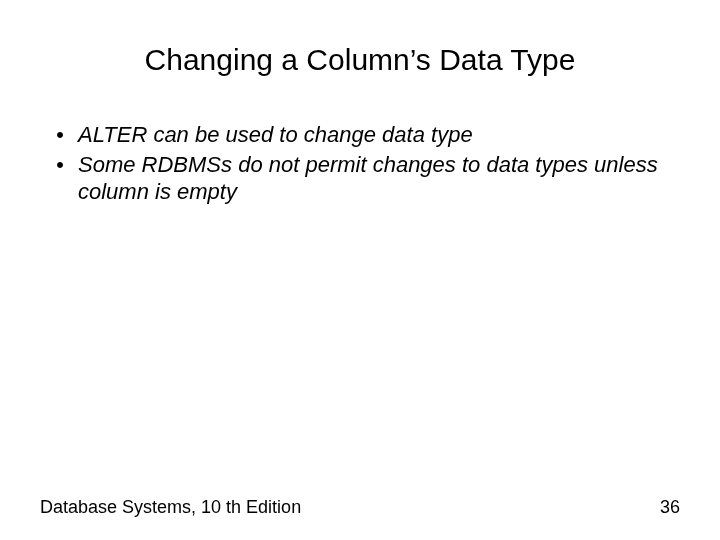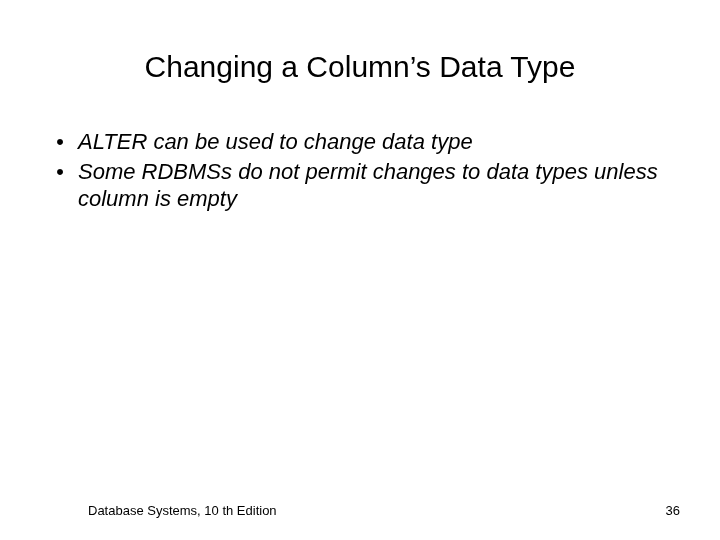--- a/index.html
+++ b/index.html
@@ -8,21 +8,21 @@
       font-family: Arial, Helvetica, sans-serif;
       background: #ffffff;
       color: #000000;
       position: relative;
       padding: 30px 40px 20px 40px;
     }
     .title {
       font-size: 30px;
       font-weight: 400;
       text-align: center;
-      margin-top: 20px;
+      margin-top: 13px;
       margin-bottom: 44px;
       letter-spacing: 0px;
     }
     .bullets {
       list-style: none;
       padding-left: 10px;
       font-style: italic;
     }
     .bullets li {
       font-size: 22px;
@@ -39,23 +39,22 @@
       font-size: 22px;
     }
     .footer {
       position: absolute;
       left: 40px;
       right: 40px;
       bottom: 22px;
       display: flex;
       justify-content: space-between;
       align-items: baseline;
-      font-size: 13px;
+      font-size: 18px;
       color: #000;
-      margin-left: 48px;
     }
   </style>
 </head>
 <body>
 
 <h1 class="title">Changing a Column’s Data Type</h1>
 
 <ul class="bullets">
   <li>ALTER can be used to change data type</li>
   <li>Some RDBMSs do not permit changes to data types unless column is empty</li>

